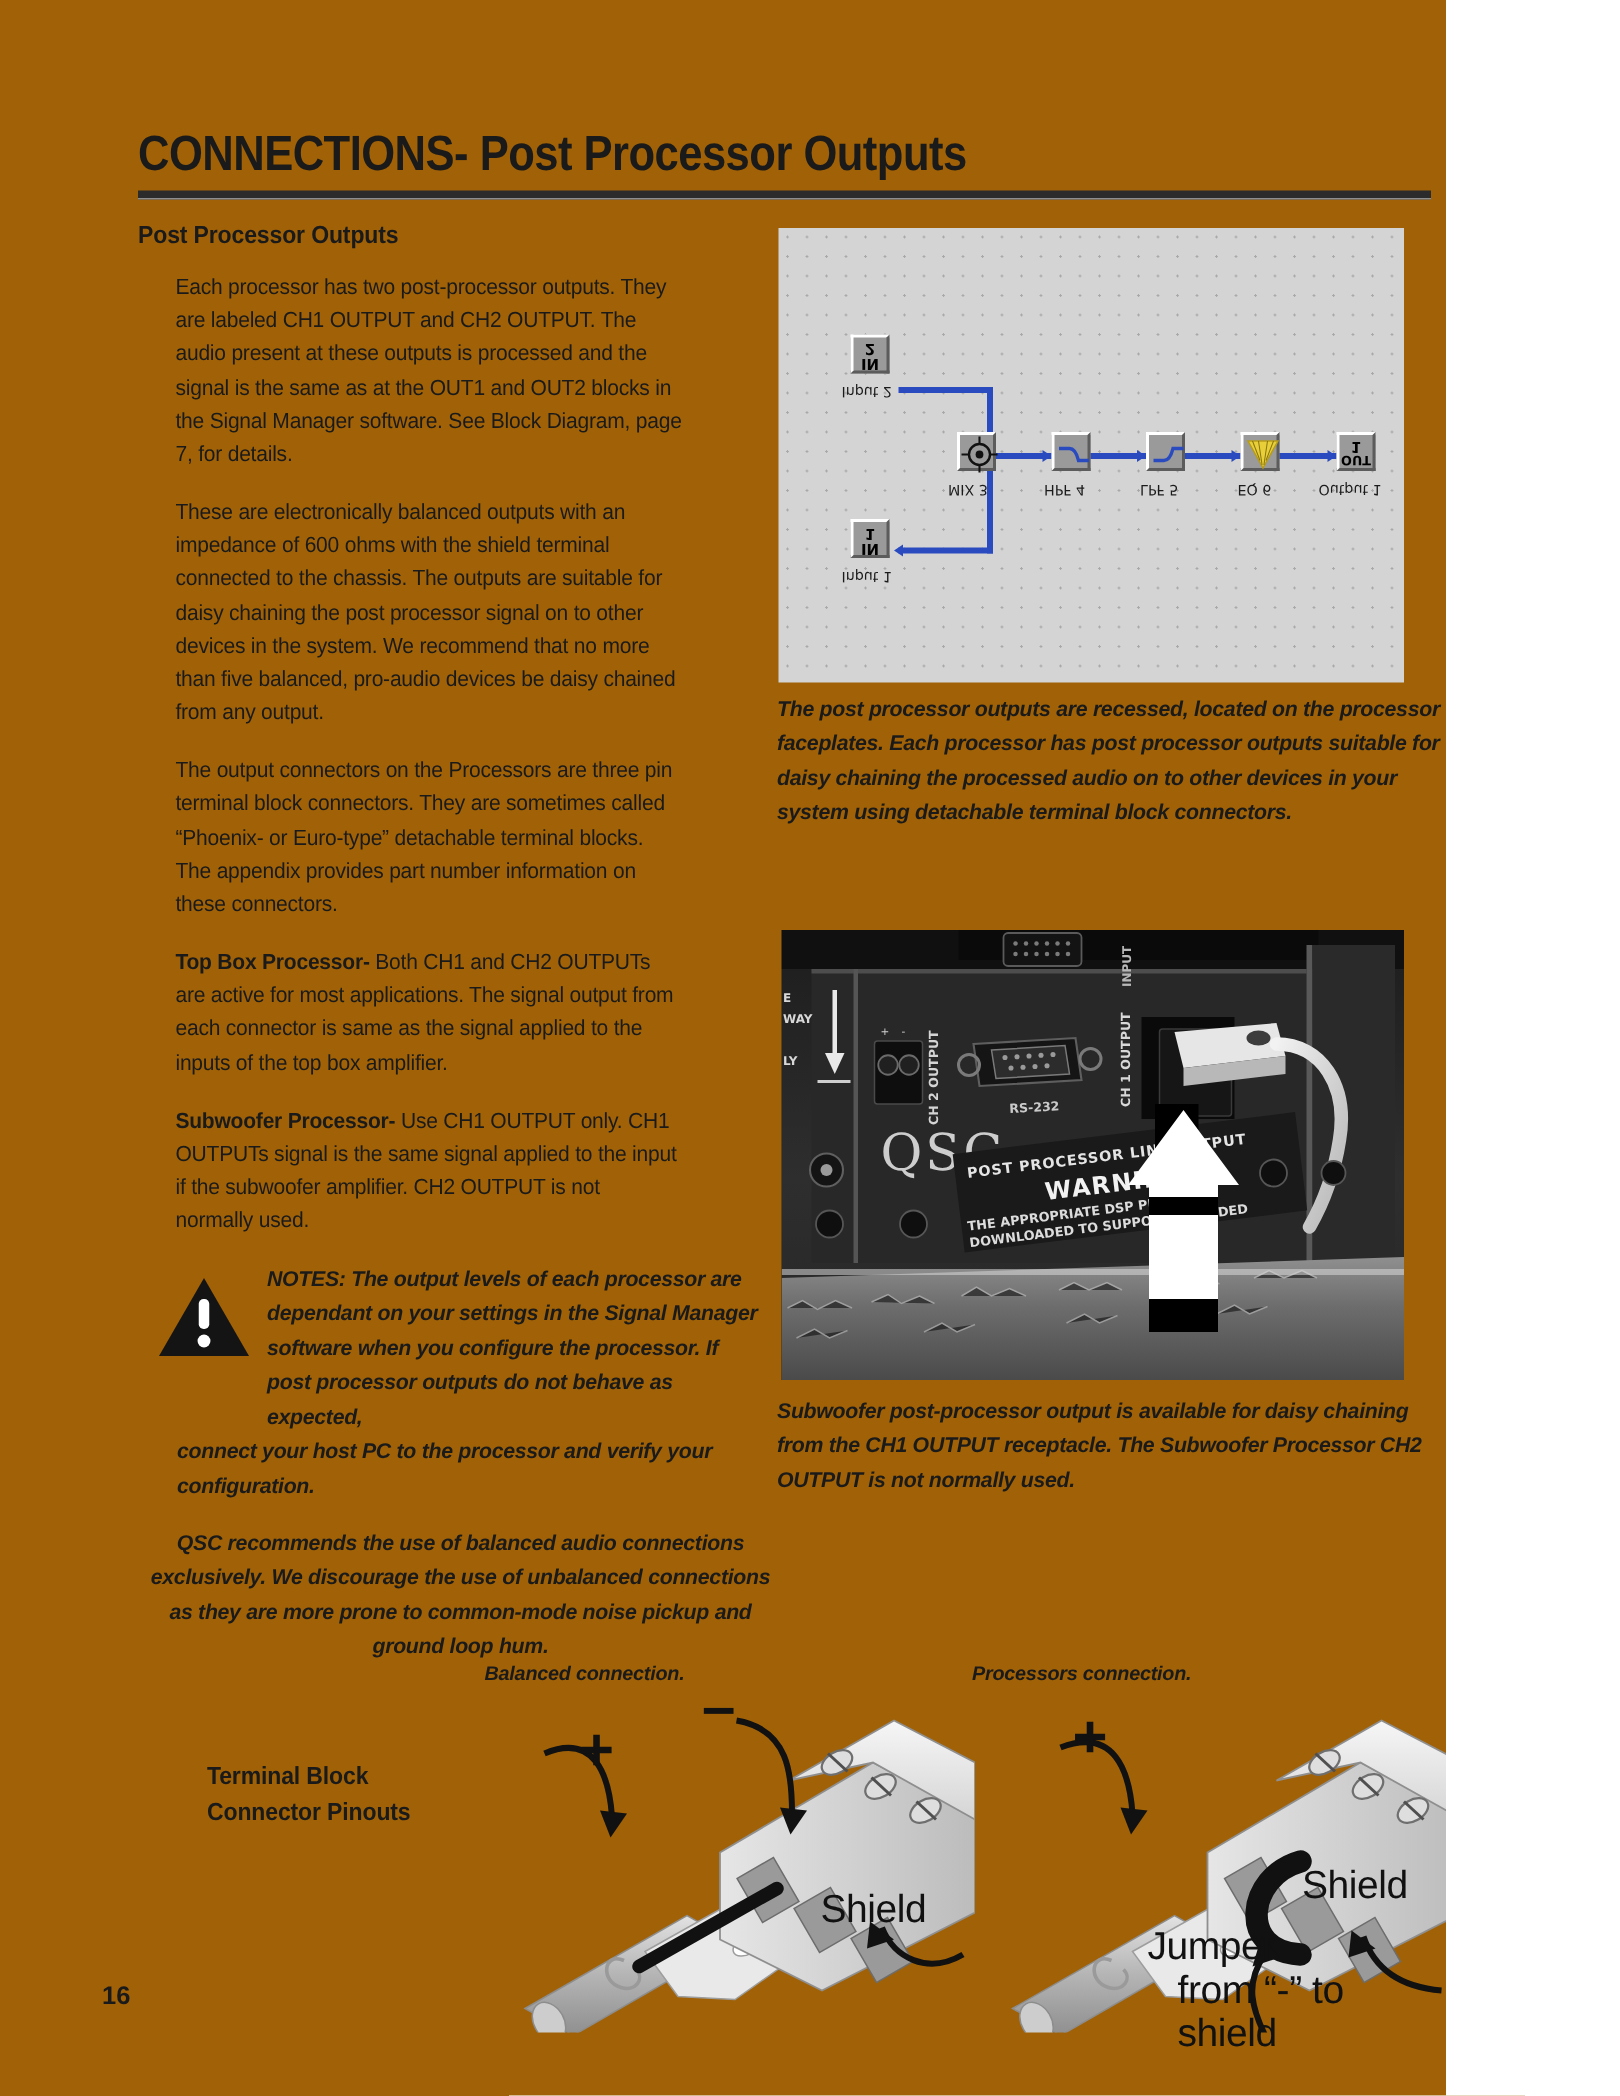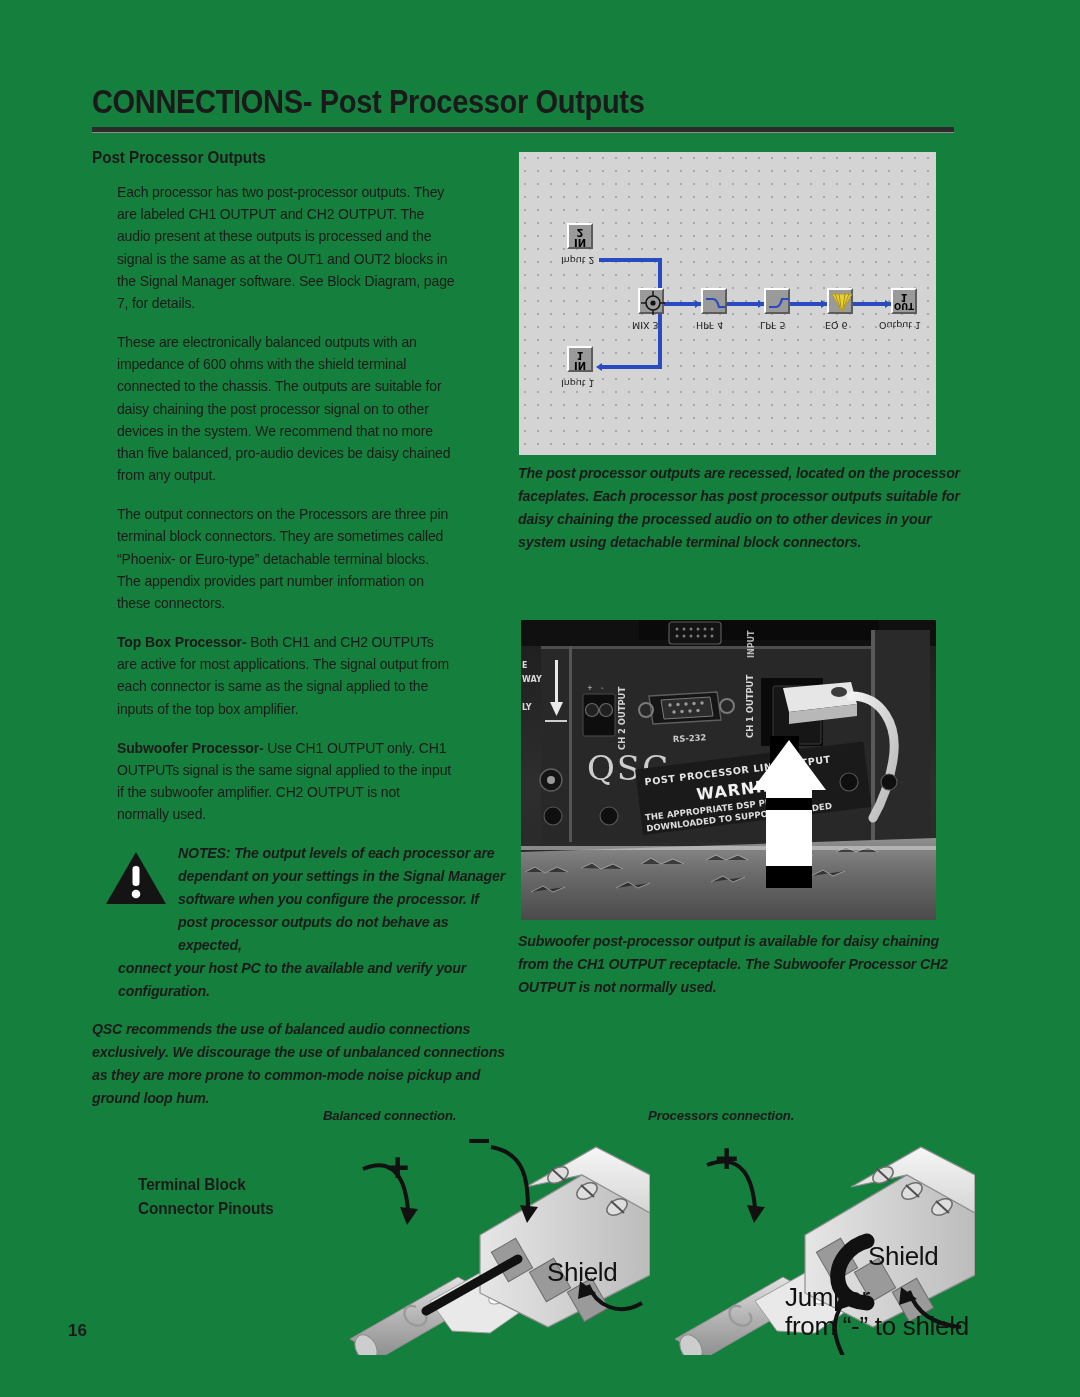--- a/index.html
+++ b/index.html
@@ -7,23 +7,23 @@
     margin: 0;
     padding: 0;
     background: #ffffff;
   }
   body {
     font-family: "Liberation Sans", sans-serif;
     color: #1a1a1a;
   }
   #page {
     position: relative;
-    width: 1080px;
+    width: 964px;
     height: 1397px;
-    background: #15803d;
+    background: #a16207;
     overflow: hidden;
   }
 
   
   #page-title {
     position: absolute;
     left: 92px;
     top: 85px;
     width: 860px;
     font-size: 33px;
@@ -102,20 +102,21 @@
     padding-left: 0;
   }
   #qsc-note {
     padding-left: 0px;
     width: 430px;
     font-size: 14.2px;
     font-style: italic;
     font-weight: bold;
     line-height: 1.62;
     letter-spacing: -0.2px;
+    text-align: center;
   }
 
   
   #diagram-shot {
     position: absolute;
     left: 519px;
     top: 152px;
     width: 417px;
     height: 303px;
     background-color: #d4d4d4;
@@ -252,21 +253,21 @@
 
     <p class="body-text"><b>Subwoofer Processor-</b><span> Use CH1 OUTPUT only. CH1 OUTPUTs signal is the same signal applied to the input if the subwoofer amplifier. CH2 OUTPUT is not normally used.</span></p>
 
     <div id="notes-block">
       <svg id="warn-triangle" viewBox="0 0 62 56">
         <polygon points="31,2 61,54 1,54" fill="#141414"></polygon>
         <rect x="27.5" y="16" width="7" height="20" rx="3.2" fill="#ffffff"></rect>
         <circle cx="31" cy="44" r="4.3" fill="#ffffff"></circle>
       </svg>
       <p class="notes-text notes-indent">NOTES: The output levels of each processor are dependant on your settings in the Signal Manager software  when you configure the processor. If post processor outputs do not behave as expected,</p>
-      <p class="notes-text notes-full">connect your host PC to the available and verify your configuration.</p>
+      <p class="notes-text notes-full">connect your host PC to the processor and verify your configuration.</p>
     </div>
 
     <p id="qsc-note">QSC recommends the use of balanced audio connections exclusively. We discourage the use of unbalanced connections as they are more prone to common-mode noise pickup and ground loop hum.</p>
   </div>
 
   <div id="diagram-shot">
 
     <div class="wire" style="left:80px; top:106px; width:63px; height:4px;"></div>
     <div class="wire" style="left:139px; top:106px; width:4px; height:111px;"></div>
     <div class="wire" style="left:80px; top:213px; width:63px; height:4px;"></div>
@@ -593,18 +594,18 @@
       <path d="M196 246 C176 212 176 196 188 178"></path>
       <path d="M306 202 C282 200 262 190 254 166"></path>
     </g>
     <polygon points="92,80 110,82 99,98" fill="#111"></polygon>
     <polygon points="180,186 198,180 186,166" fill="#111"></polygon>
     <polygon points="262,174 246,162 244,180" fill="#111"></polygon>
   </svg>
 
   <div class="big-sym" style="left:715px; top:1138px;">+</div>
   <div class="callout-txt" style="left:868px; top:1242px;">Shield</div>
-  <div class="callout-txt" style="left:785px; top:1283px;">Jumper</div>
+  <div class="callout-txt" style="left:765px; top:1283px;">Jumper</div>
   <div class="callout-txt" style="left:785px; top:1312px;">from “-” to shield</div>
 
   <div id="page-number">16</div>
 
 </div>
 
 </body></html>

